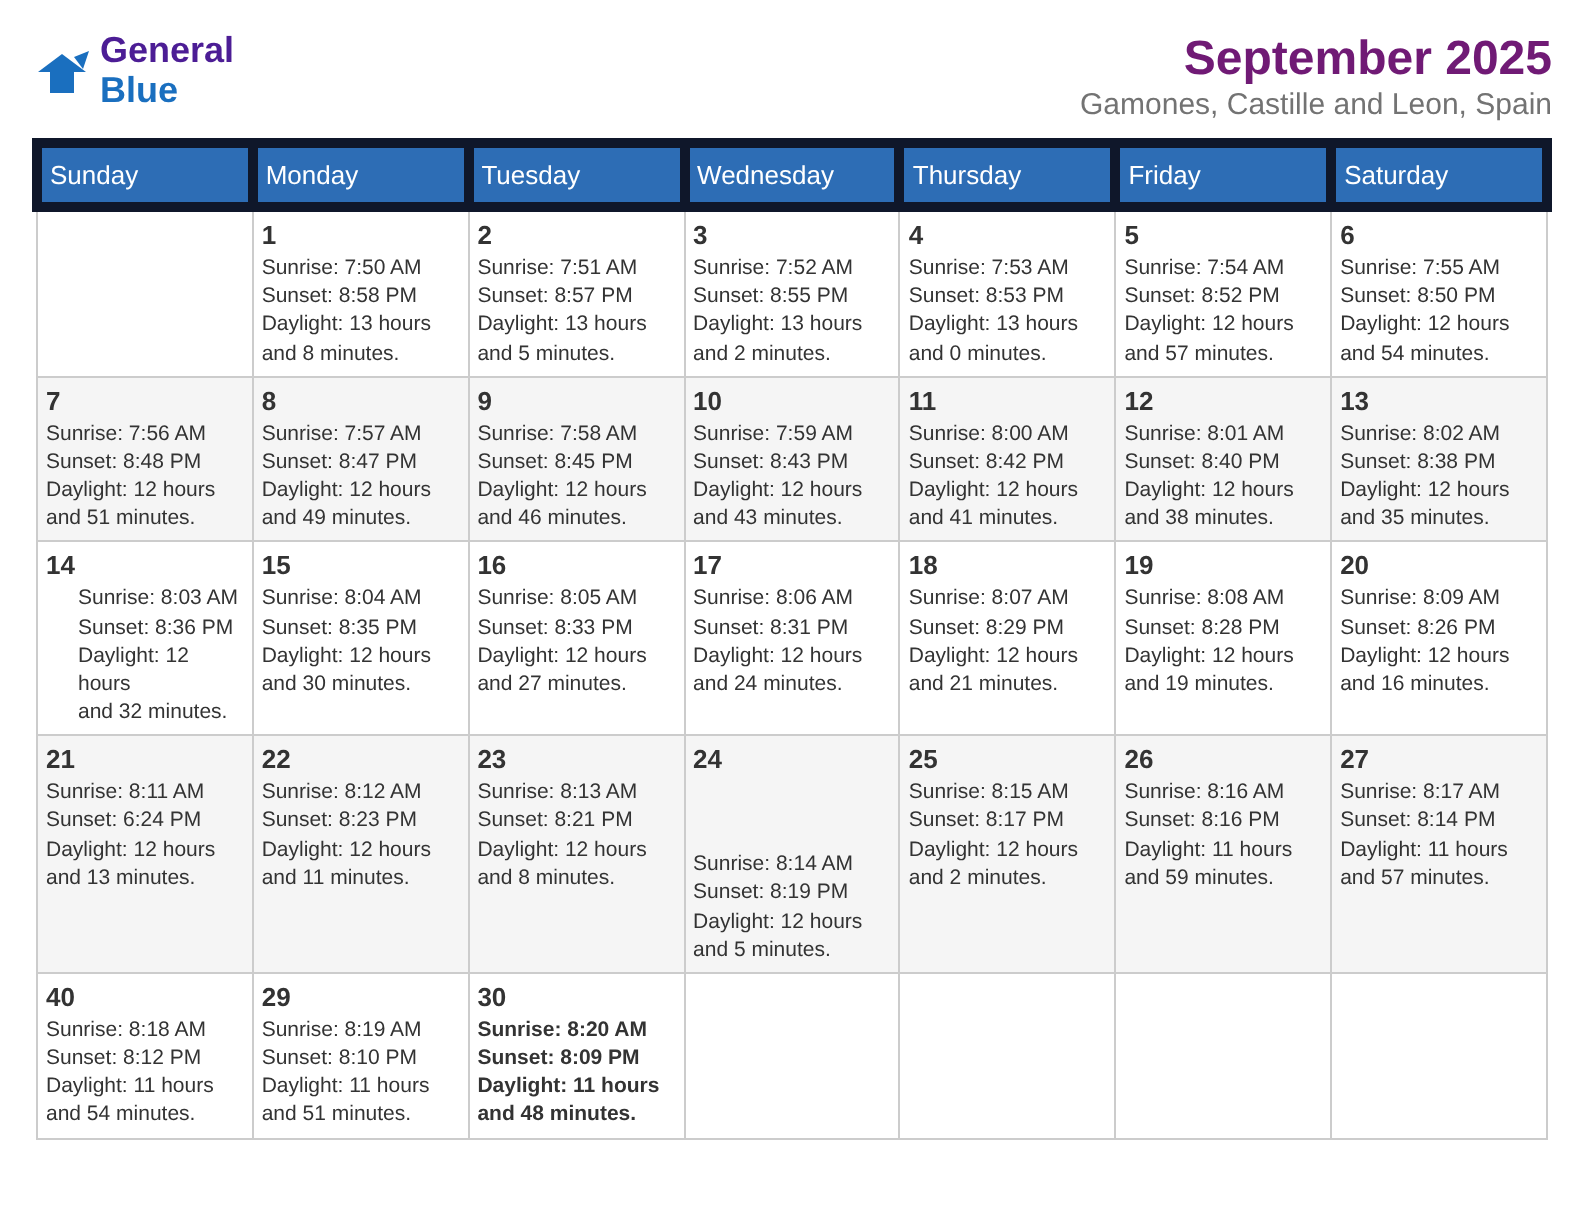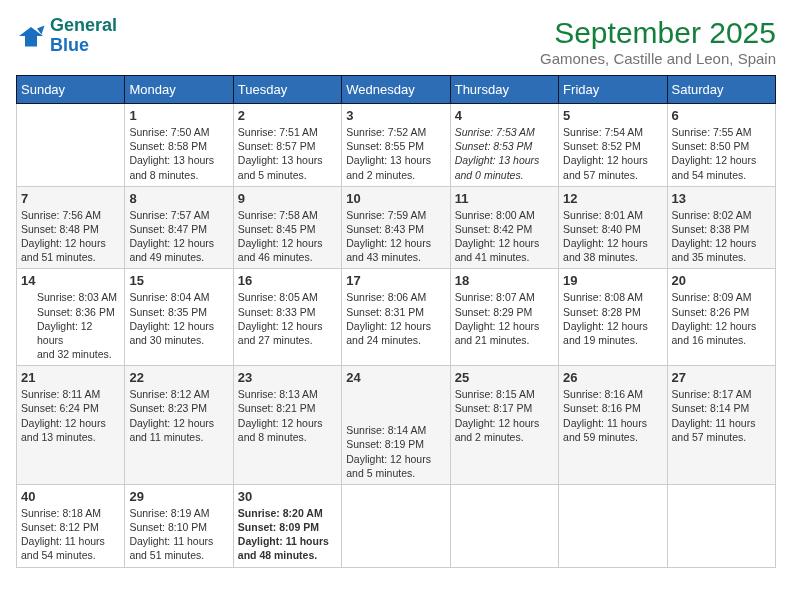--- a/index.html
+++ b/index.html
@@ -21,51 +21,51 @@
       align-items: center;
       gap: 4px;
     }
     .logo-text {
       font-size: 18px;
       font-weight: bold;
       color: #333;
       line-height: 1.1;
     }
     .logo-text span {
-      color: #0f766e;
+      color: #4c1d95;
     }
     .logo-bird {
       width: 30px;
       height: 30px;
     }
     .title-area {
       text-align: right;
     }
     .month-title {
-      font-size: 30px;
-      font-weight: normal;
-      color: #15803d;
+      font-size: 24px;
+      font-weight: bold;
+      color: #701a75;
     }
     .subtitle {
       font-size: 15px;
       color: #737373;
     }
     table {
       width: 100%;
       border-collapse: collapse;
       font-size: 11px;
     }
     thead tr th {
       background-color: #2d6db5;
       color: #fff;
       padding: 6px 4px;
       text-align: left;
       font-size: 13px;
       font-weight: normal;
-      border: 1px solid #0f172a;
+      border: 5px solid #0f172a;
     }
     tbody tr td {
       border: 1px solid #ccc;
       vertical-align: top;
       padding: 4px;
       width: calc(100% / 7);
       height: 80px;
       color: #333;
     }
     .day-num {
@@ -138,21 +138,21 @@
         </td>
         <td>
           <span class="day-num">3</span>
           <div class="cell-text" style="white-space: pre-line;">Sunrise: 7:52 AM
 Sunset: 8:55 PM
 Daylight: 13 hours
 and 2 minutes.</div>
         </td>
         <td>
           <span class="day-num">4</span>
-          <div class="cell-text" style="white-space: pre-line; font-style: italic;">Sunrise: 7:53 AM
+          <div class="cell-text" style="white-space: pre-line;">Sunrise: 7:53 AM
 Sunset: 8:53 PM
 Daylight: 13 hours
 and 0 minutes.</div>
         </td>
         <td>
           <span class="day-num">5</span>
           <div class="cell-text" style="white-space: pre-line;">Sunrise: 7:54 AM
 Sunset: 8:52 PM
 Daylight: 12 hours
 and 57 minutes.</div>

